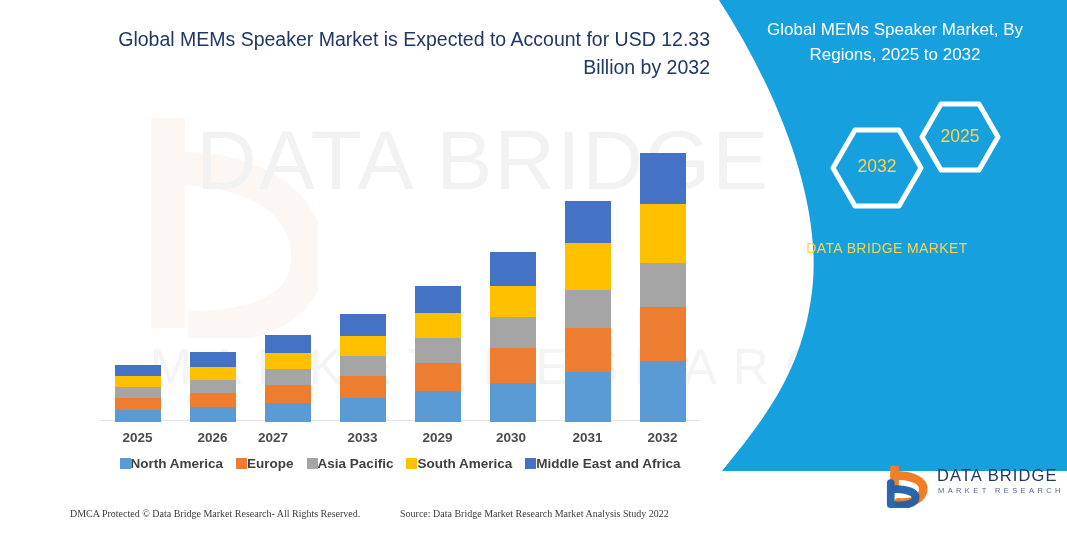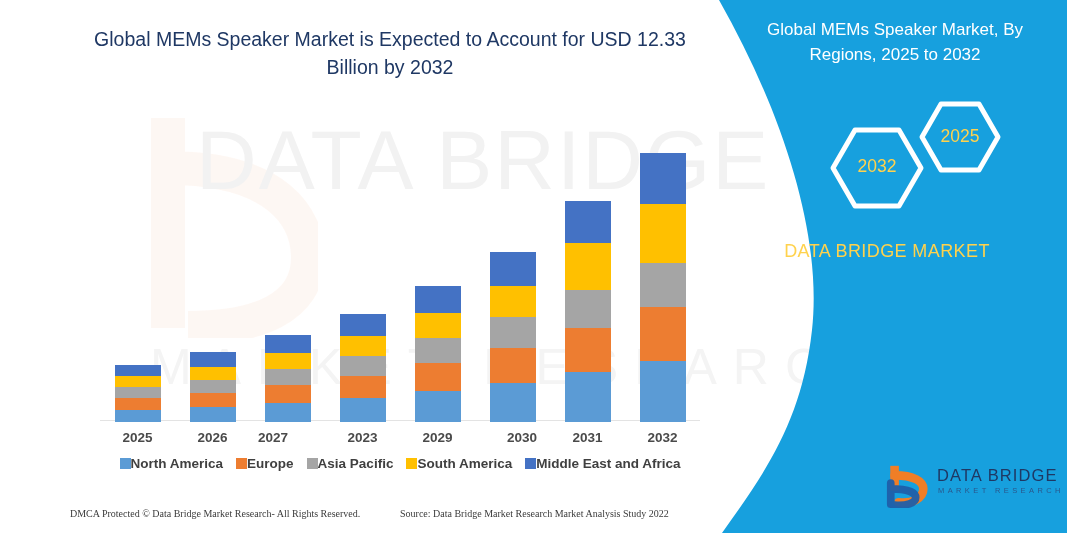--- a/index.html
+++ b/index.html
@@ -6,21 +6,21 @@
   body{
     width:1067px;height:533px;overflow:hidden;
     font-family:"Liberation Sans", sans-serif;
     background:#ffffff;position:relative;
   }
   #stage{position:absolute;inset:0;background:#fff;overflow:hidden;}
 
   
   .chart-title{
     position:absolute;left:70px;top:26px;width:640px;
-    text-align:center;color:#1F3864;
+    text-align:right;color:#1F3864;
     font-size:19.5px;line-height:1.42;font-weight:400;
   }
 
   
   .wm{position:absolute;pointer-events:none;user-select:none;}
   .wm-text{
     color:#f2f2f2;font-weight:400;letter-spacing:2px;white-space:nowrap;
   }
   .wm-top{left:196px;top:112px;font-size:84px;}
   .wm-bot{left:150px;top:338px;font-size:50px;letter-spacing:16px;color:#f4f4f4;}
@@ -50,35 +50,35 @@
 
   .footer{position:absolute;top:508px;left:0;width:712px;height:20px;}
   .foot-t{
     position:absolute;font-family:"Liberation Serif", serif;
     font-size:10px;color:#3b3b3b;white-space:nowrap;
   }
   .foot-left{left:70px;top:0;}
   .foot-right{left:400px;top:0;}
 
   
-  #panel{position:absolute;right:0;top:0;width:360px;height:533px;}
+  #panel{position:absolute;right:0;top:0;width:360px;height:471px;}
   #panel svg.bg{position:absolute;inset:0;width:100%;height:100%;}
   .panel-content{position:absolute;inset:0;}
   .panel-title{
     position:absolute;left:38px;top:18px;width:300px;text-align:center;
     color:#fff;font-size:17px;line-height:1.45;font-weight:400;
   }
   .hexwrap{position:absolute;left:100px;top:92px;width:220px;height:125px;}
   .hex-label{
     position:absolute;color:#FFD24D;font-size:17.5px;font-weight:400;
     text-align:center;width:70px;
   }
   .brand{
     position:absolute;left:30px;top:238px;width:300px;text-align:center;
-    color:#FFD24D;font-size:18px;line-height:1.55;letter-spacing:.4px;
+    color:#FFD24D;font-size:14px;line-height:1.55;letter-spacing:.4px;
   }
   .logo{position:absolute;left:178px;top:460px;width:170px;height:52px;}
   .logo-txt1{
     position:absolute;left:52px;top:6px;color:#1F3864;
     font-size:16.5px;letter-spacing:1.1px;font-weight:400;white-space:nowrap;
   }
   .logo-txt2{
     position:absolute;left:53px;top:26px;color:#2E4A7D;
     font-size:7.5px;letter-spacing:3.4px;white-space:nowrap;opacity:.85;
   }
@@ -154,23 +154,23 @@
         <div class="seg" style="background: rgb(237, 125, 49); height: 20.0743%;"></div>
         <div class="seg" style="background: rgb(165, 165, 165); height: 16.3569%;"></div>
         <div class="seg" style="background: rgb(255, 192, 0); height: 21.9331%;"></div>
         <div class="seg" style="background: rgb(68, 114, 196); height: 18.9591%;"></div>
       </div>
     </div>
   <div class="xlabels" id="xlabels">
       <div class="xlab" style="left: 7.5px;">2025</div>
       <div class="xlab" style="left: 82.5px;">2026</div>
       <div class="xlab" style="left: 143px;">2027</div>
-      <div class="xlab" style="left: 232.5px;">2023</div>
+      <div class="xlab" style="left: 232.5px;">2033</div>
       <div class="xlab" style="left: 307.5px;">2029</div>
-      <div class="xlab" style="left: 392px;">2030</div>
+      <div class="xlab" style="left: 381px;">2030</div>
       <div class="xlab" style="left: 457.5px;">2031</div>
       <div class="xlab" style="left: 532.5px;">2032</div>
     </div>
 
   <div class="legend" id="legend">
       <div class="lg">
         <span class="swatch" style="background: rgb(91, 155, 213);"></span>
         <span>North America</span>
       </div>
       <div class="lg">

